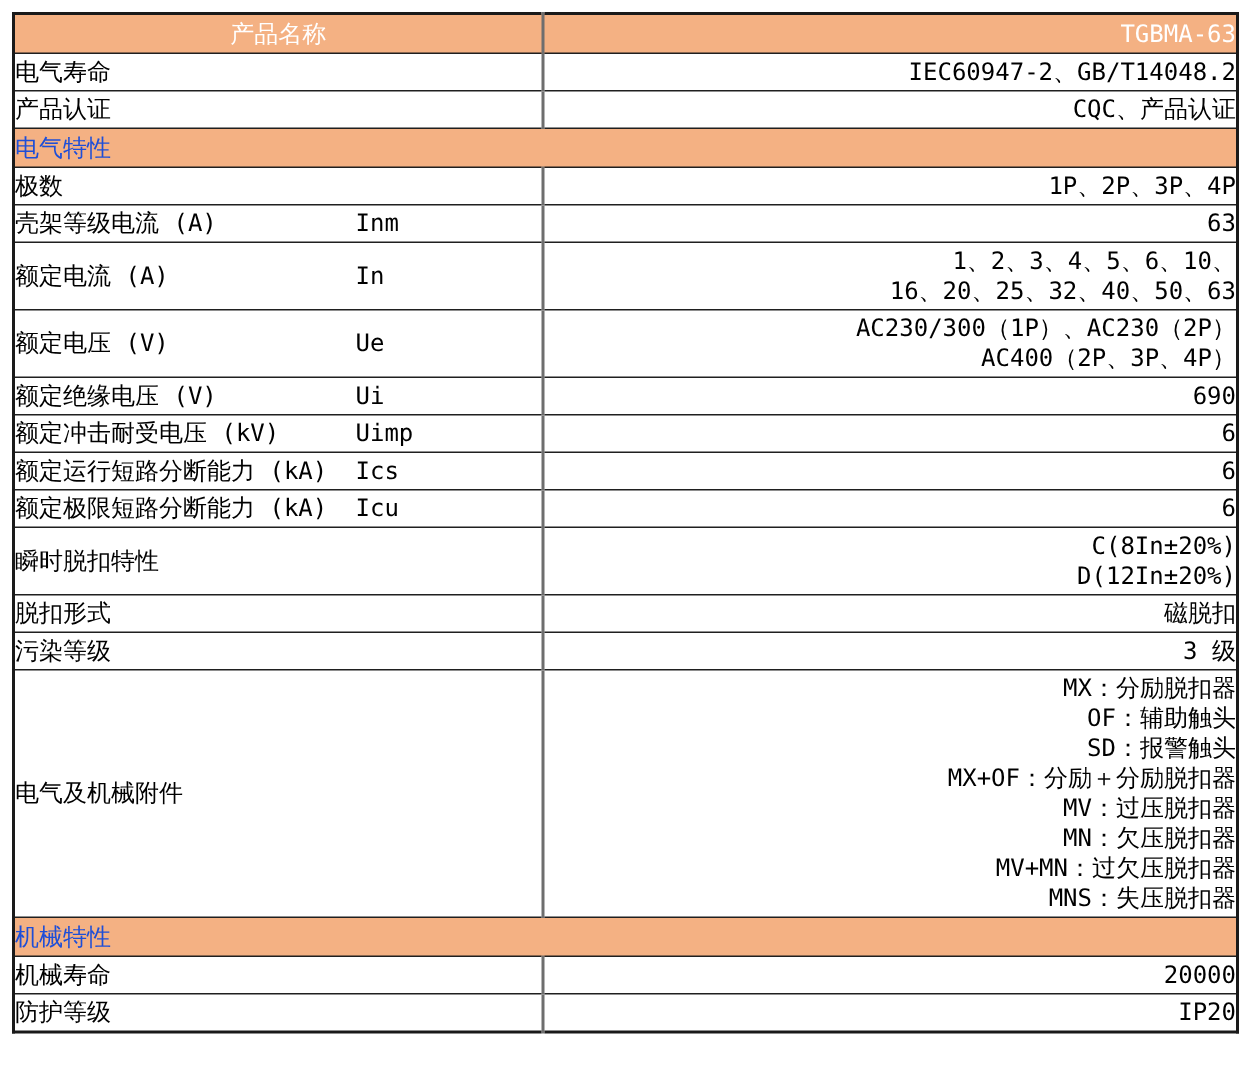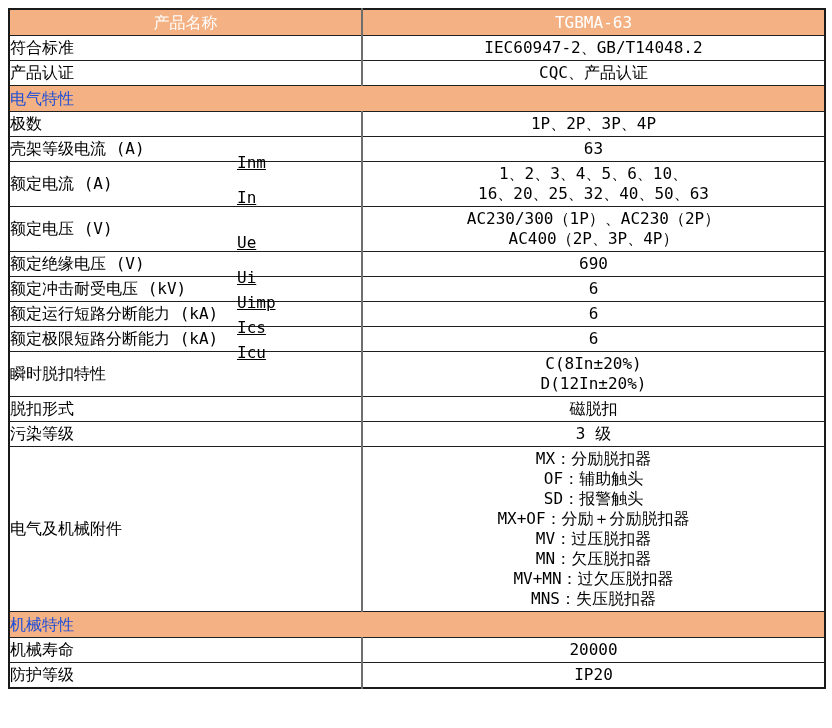--- a/index.html
+++ b/index.html
@@ -42,43 +42,42 @@
     text-align: center;
   }
   .label-wrap {
     position: relative;
     display: block;
     width: 100%;
   }
   .row-symbol {
     position: absolute;
     left: 227px;
-    top: 14px;
+    top: 0;
     white-space: nowrap;
-    text-decoration: underline;
   }
   tr.header-row td {
     background: #f4b183;
     color: #ffffff;
     text-align: center;
     height: 21px;
   }
   tr.header-row td.label-cell {
     padding-left: 0;
   }
   td.section-cell {
     background: #f4b183;
     color: #1d4ed8;
     text-align: left;
     padding-left: 8px;
     height: 21px;
   }
   .value-line {
     display: block;
-    text-align: center;
+    text-align: right;
     line-height: 20px;
   }
 </style>
 </head>
 <body>
 
 <div class="page">
   <table class="spec">
     <colgroup>
       <col class="c-label">
@@ -88,21 +87,21 @@
         <tr class="header-row">
           <td class="label-cell">
             <span class="label-wrap"><span>产品名称</span></span>
           </td>
           <td class="value-cell">
             <span class="value-line">TGBMA-63</span>
           </td>
         </tr>
         <tr>
           <td class="label-cell">
-            <span class="label-wrap"><span>符合标准</span></span>
+            <span class="label-wrap"><span>电气寿命</span></span>
           </td>
           <td class="value-cell">
             <span class="value-line">IEC60947-2、GB/T14048.2</span>
           </td>
         </tr>
         <tr>
           <td class="label-cell">
             <span class="label-wrap"><span>产品认证</span></span>
           </td>
           <td class="value-cell">

